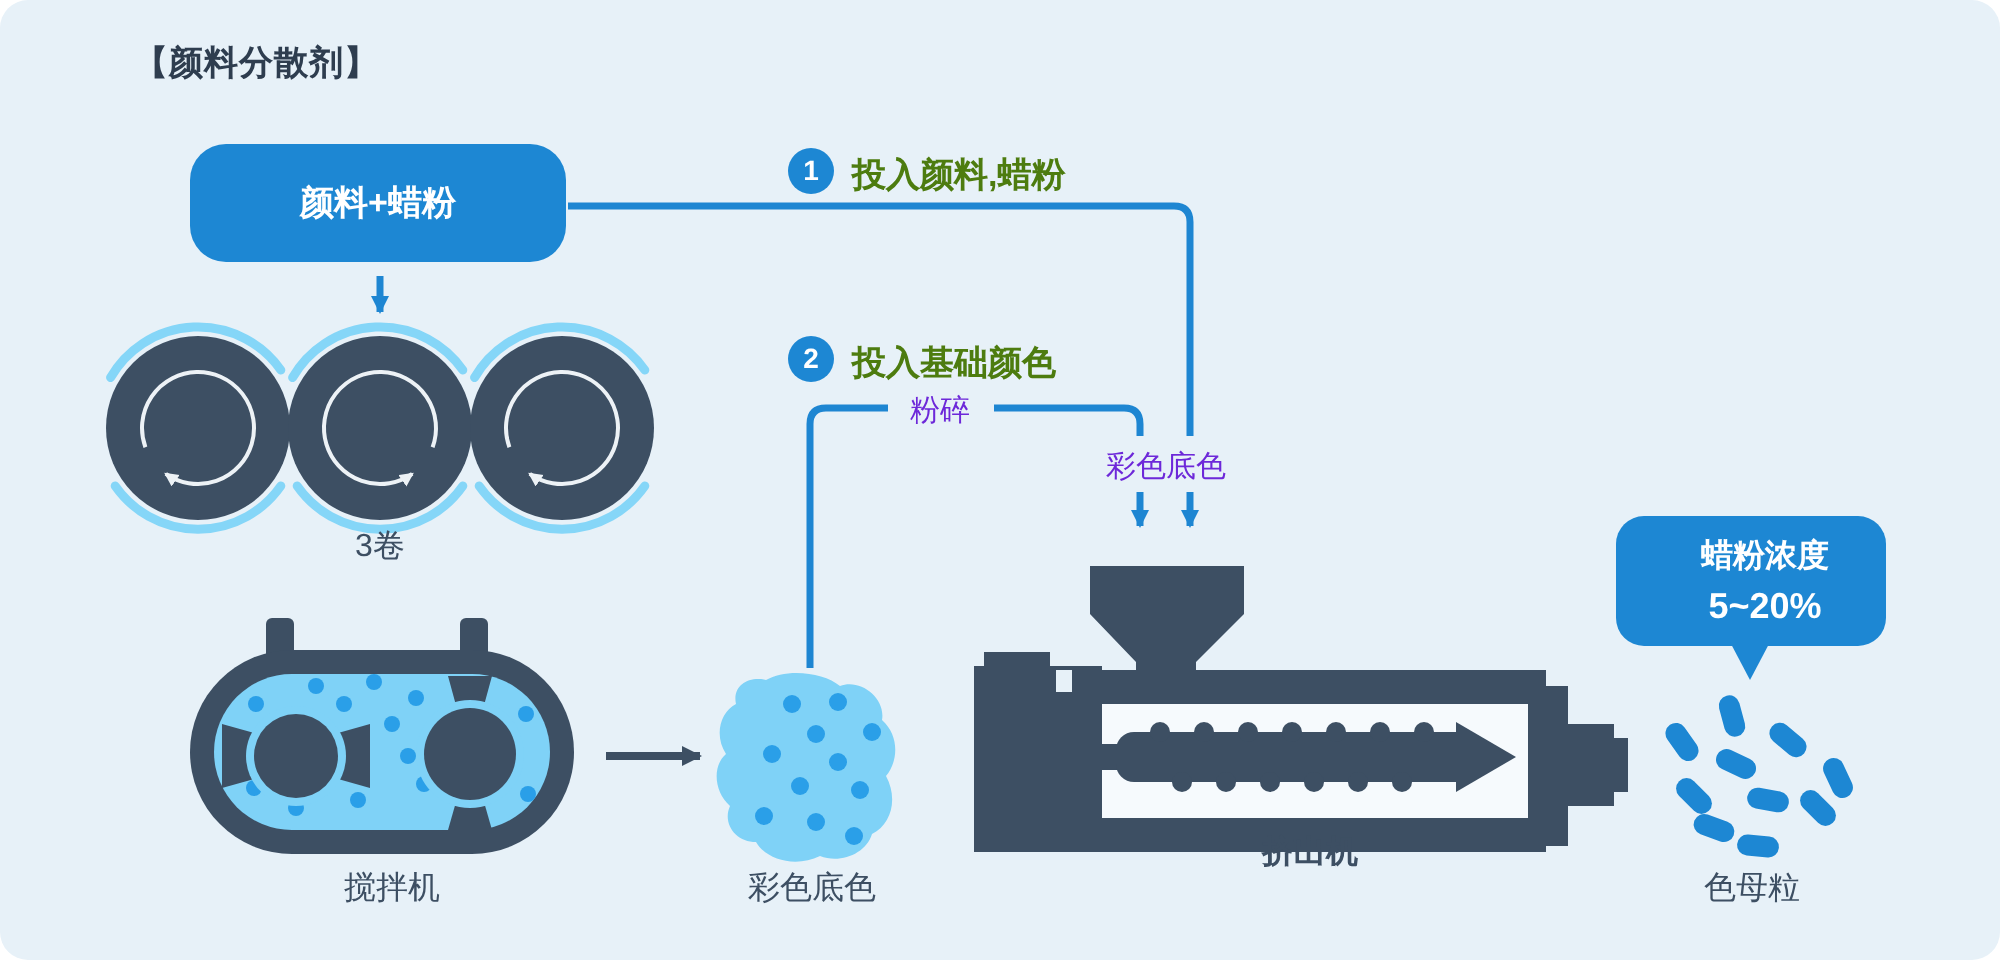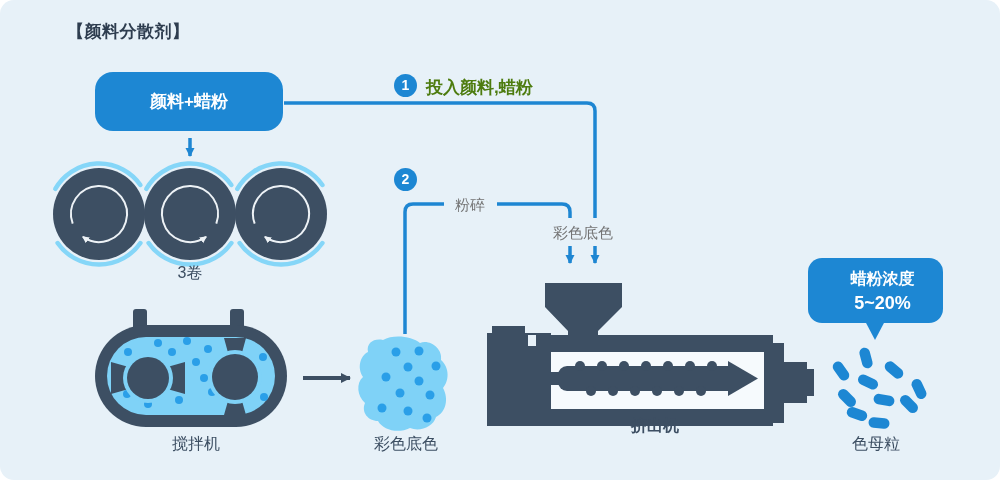--- a/index.html
+++ b/index.html
@@ -12,21 +12,21 @@
   .title{left:37px;top:20px;font-size:17px;font-weight:bold;color:#2e3d4f;letter-spacing:.5px;margin-left:30px;}
   .input-box{
     left:95px;top:72px;width:188px;height:59px;background:#1d87d3;border-radius:18px;
     display:flex;align-items:center;justify-content:center;color:#fff;font-size:17px;font-weight:bold;
   }
   .badge{
     width:23px;height:23px;border-radius:50%;background:#1d87d3;color:#fff;
     font-size:14px;font-weight:bold;text-align:center;line-height:23px;
   }
   .step-label{font-size:17px;font-weight:bold;color:#4d7c0f;}
-  .small-label{font-size:15px;color:#737373;}
+  .small-label{font-size:15px;color:#6d28d9;}
   .machine-label{font-size:16px;color:#3d4f63;transform:translateX(-50%);white-space:nowrap;}
   .center-x{transform:translateX(-50%);white-space:nowrap;}
   .callout-text{
     left:808px;top:266px;width:149px;text-align:center;color:#fff;font-weight:bold;line-height:25px;
   }
   .callout-text .l1{font-size:16px;}
   .callout-text .l2{font-size:18px;}
   svg{position:absolute;left:0;top:0;}
 </style>
 </head>
@@ -183,20 +183,21 @@
   <div class="abs title">【颜料分散剂】</div>
 
   <div class="abs input-box" style="left:95px;top:72px;">
     <span>颜料+蜡粉</span>
   </div>
 
   <div class="abs badge" style="left:394px;top:74px;">1</div>
   <div class="abs step-label" style="left:426px;top:76px;">投入颜料,蜡粉</div>
 
   <div class="abs badge" style="left:394px;top:168px;">2</div>
+  <div class="abs step-label" style="left:426px;top:170px;">投入基础颜色</div>
 
   <div class="abs small-label center-x" style="left:470px;top:196px;">粉碎</div>
   <div class="abs small-label center-x" style="left:583px;top:224px;">彩色底色</div>
 
   <div class="abs machine-label" style="left:190px;top:263px;">3卷</div>
   <div class="abs machine-label" style="left:180px;top:434px;margin-left:16px;">搅拌机</div>
   <div class="abs machine-label" style="left:406px;top:434px;">彩色底色</div>
   <div class="abs machine-label" style="left:655px;top:416px;font-weight:bold;">挤出机</div>
   <div class="abs machine-label" style="left:876px;top:434px;">色母粒</div>
 

